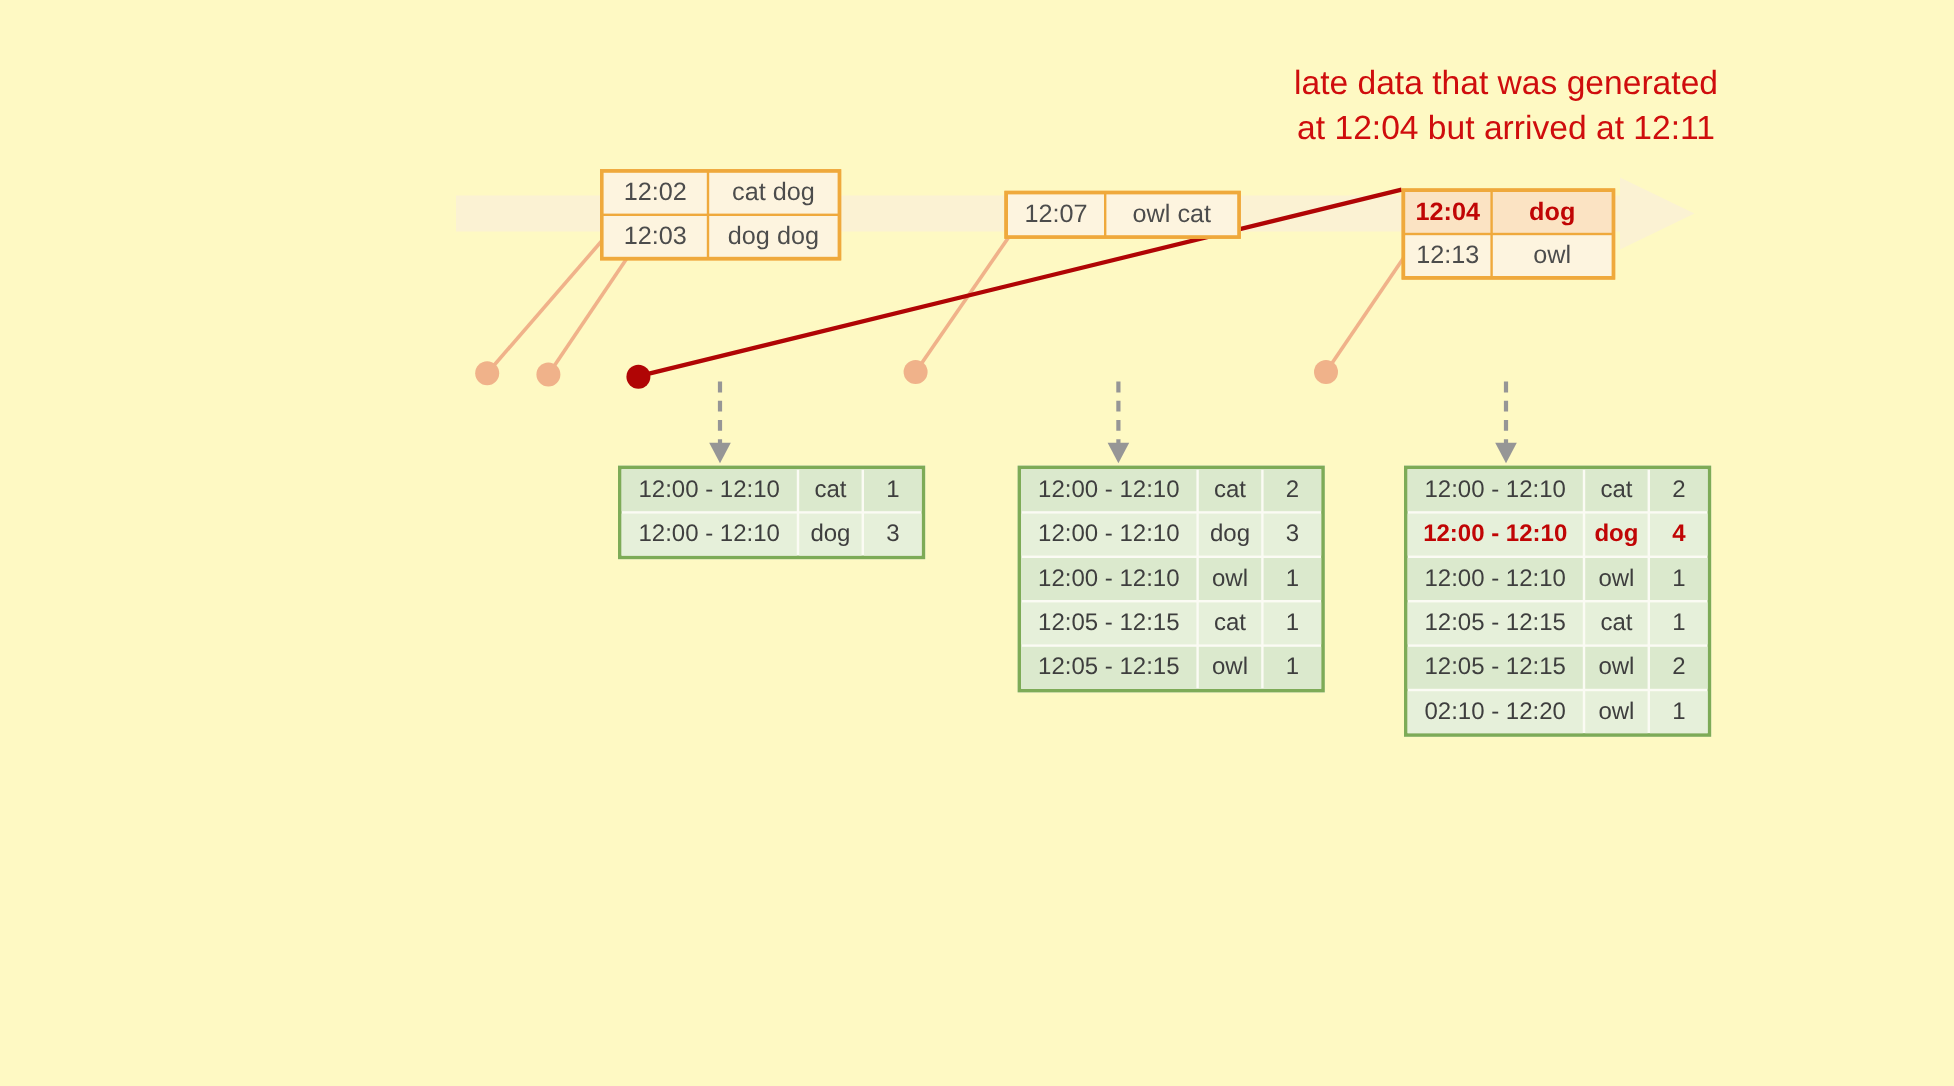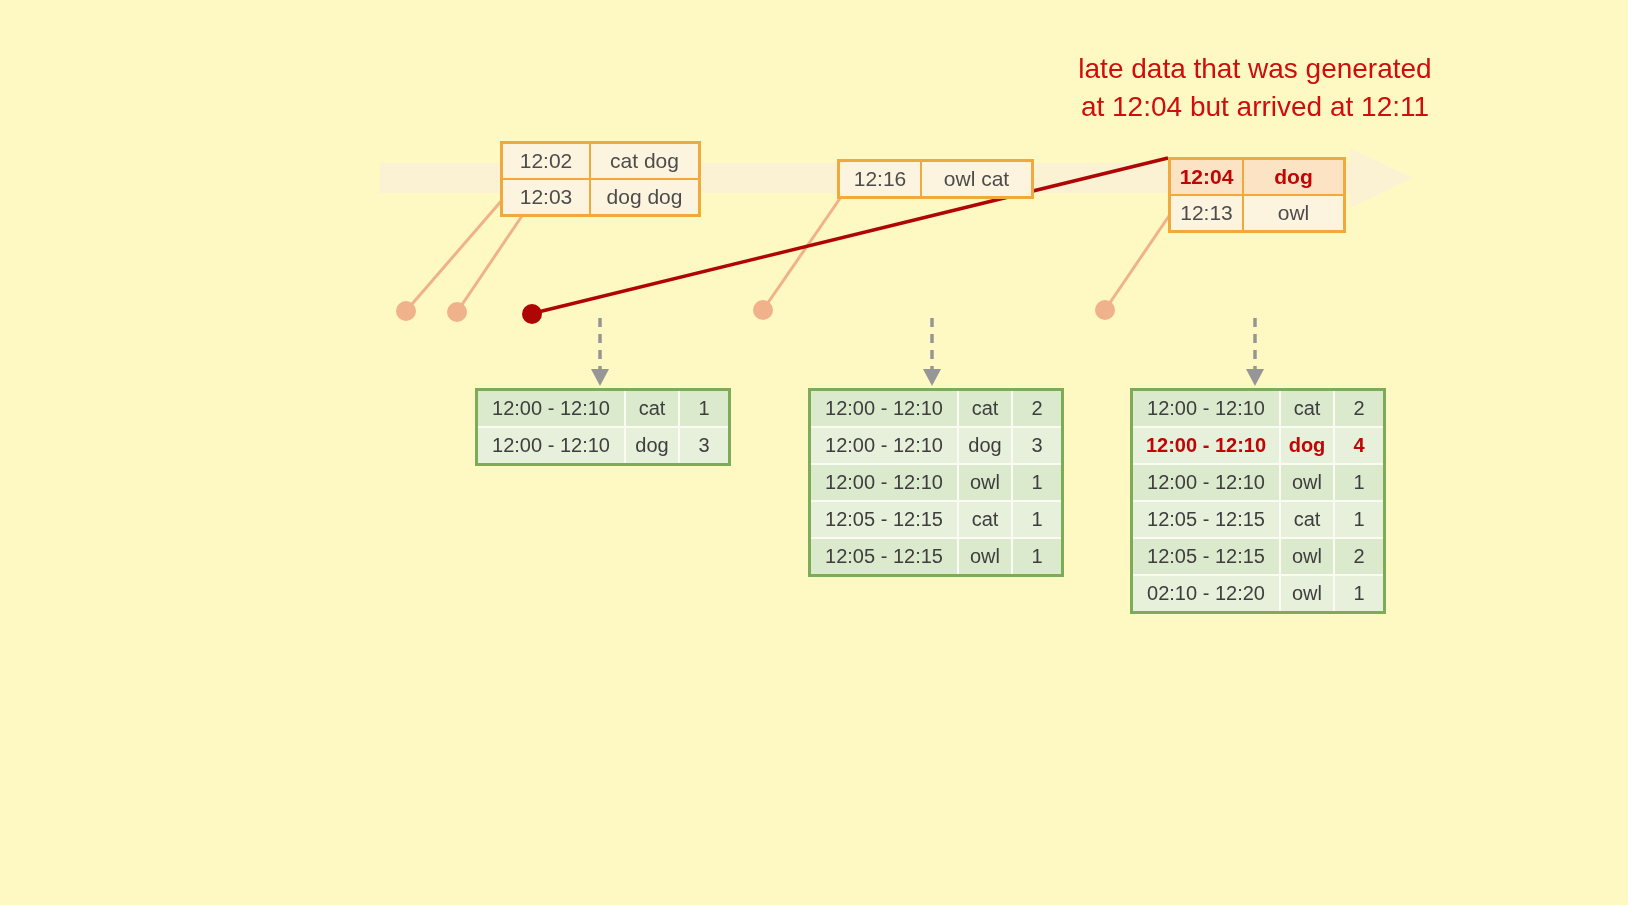--- a/index.html
+++ b/index.html
@@ -32,21 +32,21 @@
     background:#fbe3c3;
     color:#c00505;
     font-weight:bold;
   }
 
   
   .result-table{
     position:absolute;
     background:#fbfbf4;           
     border:3px solid #7dab57;
-    display:flex;flex-direction:column;gap:2px;
+    display:flex;flex-direction:column;gap:2px;margin-left:40px;
   }
   .rrow{display:flex;gap:2px;height:35px;}
   .rcell{
     display:flex;align-items:center;justify-content:center;
     font-size:20px;color:#3e3e3e;
     background:#dbe9cd;
   }
   .rrow:nth-child(even) .rcell{background:#e6f0da;}
   .rcell.win{width:146px;}
   .rcell.word{width:52px;}
@@ -106,21 +106,21 @@
       <div class="ecell" style="width:107px">cat dog</div>
     </div>
     <div class="erow">
       <div class="ecell" style="width:86px">12:03</div>
       <div class="ecell" style="width:107px">dog dog</div>
     </div>
   </div>
 
   <div class="event-box" style="left:837px;top:159px;">
     <div class="erow">
-      <div class="ecell" style="width:80px">12:16</div>
+      <div class="ecell" style="width:80px">12:07</div>
       <div class="ecell" style="width:109px">owl cat</div>
     </div>
   </div>
 
   <div class="event-box" style="left:1168px;top:141px;margin-top:16px;">
     <div class="erow late">
       <div class="ecell" style="width:71px">12:04</div>
       <div class="ecell" style="width:99px">dog</div>
     </div>
     <div class="erow">

